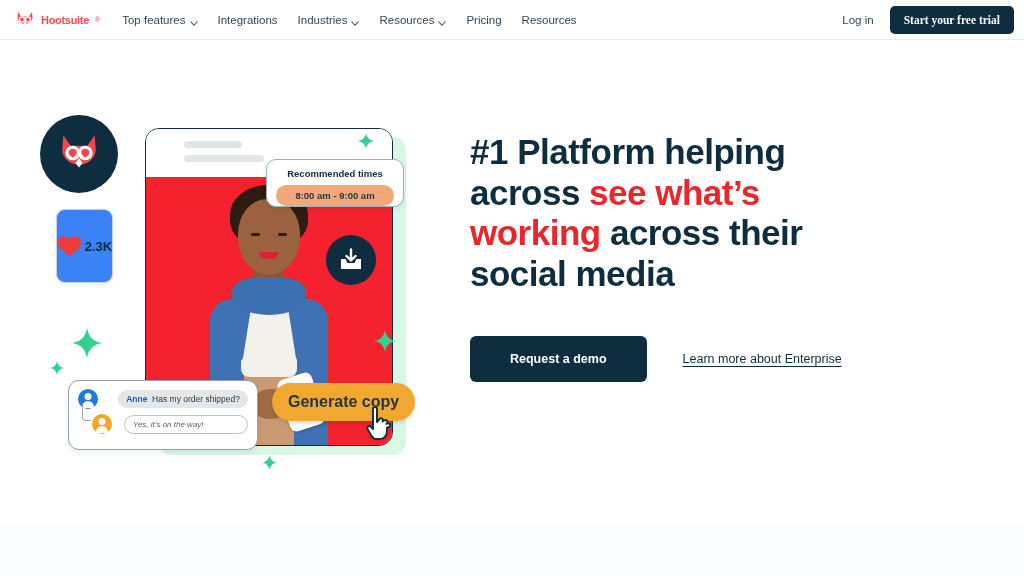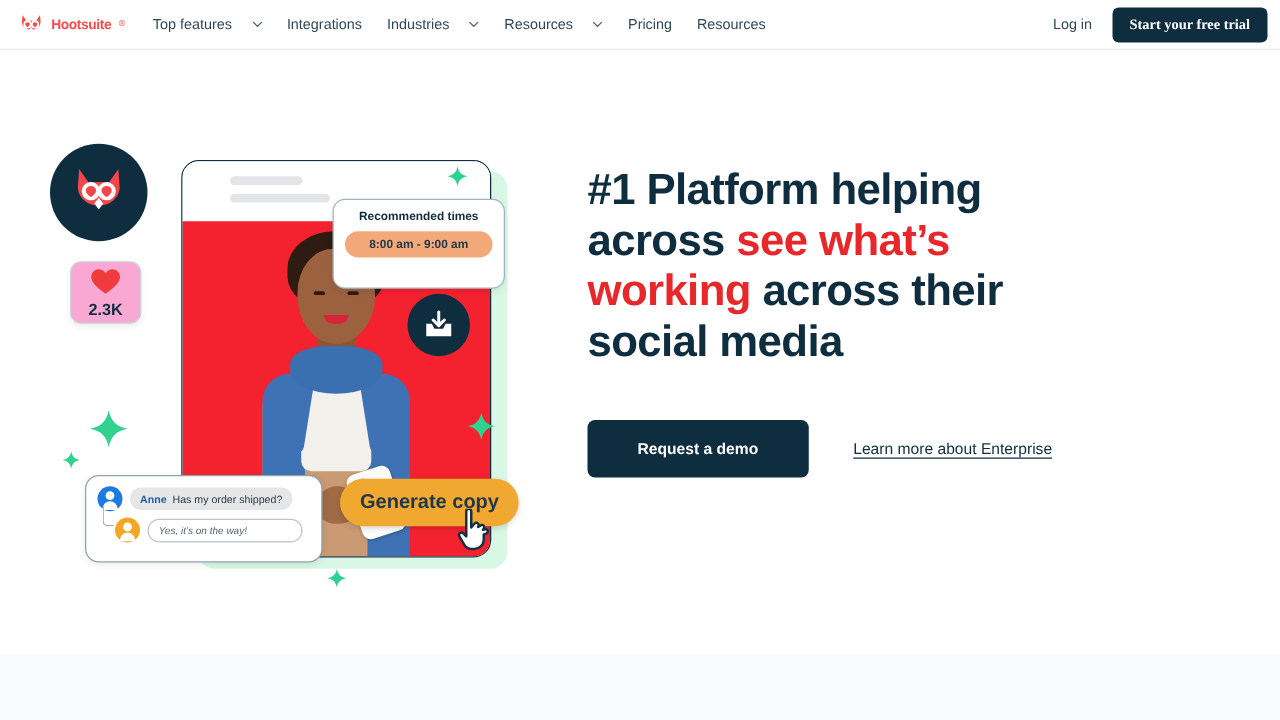--- a/index.html
+++ b/index.html
@@ -25,21 +25,21 @@
   .brand { display:flex; align-items:center; gap:5px; margin-right:22px; }
   .brand-owl { width:22px; height:17px; display:block; }
   .brand-word {
     font-size:11px; font-weight:bold; color:#fa4a4a;
     letter-spacing:-0.3px;
   }
   .brand-tm { font-size:7px; color:#fa4a4a; vertical-align:super; margin-left:1px;}
 
   .nav-links { display:flex; align-items:center; gap:20px; }
   .nav-link {
-    display:flex; align-items:center; gap:16px;
+    display:flex; align-items:flex-end; gap:4px;
     font-size:11.5px; color:#2f4858; font-weight:500;
     cursor:pointer; white-space:nowrap;
   }
   .chev { width:8px; height:5px; display:block; opacity:.85; }
 
   .nav-right { margin-left:auto; display:flex; align-items:center; gap:16px; }
   .login-link { font-size:11.5px; color:#2f4858; font-weight:500; cursor:pointer; }
   .trial-btn {
     background:#0e2e40; color:#fff; font-size:11.5px; font-weight:bold;
     border:none; border-radius:5px; padding:8px 14px; cursor:pointer;
@@ -157,31 +157,31 @@
   
   .owl-badge {
     position:absolute; left:0px; top:0px; width:78px; height:78px;
     background:#0e2e40; border-radius:50%;
     display:flex; align-items:center; justify-content:center;
   }
   .owl-badge svg { width:46px; height:40px; display:block; }
 
   
   .like-card {
-    position:absolute; left:16px; top:94px; width:57px; height:50px;
-    background:#f9a8d4; border:1.5px solid #c9d2d8; border-radius:9px;
-    display:flex; flex-direction:column; align-items:center; justify-content:center;
+    position:absolute; left:16px; top:94px; width:57px; height:74px;
+    background:#3b82f6; border:1.5px solid #c9d2d8; border-radius:9px;
+    display:flex; flex-direction:row; align-items:center; justify-content:center;
     gap:3px; box-shadow:0 2px 5px rgba(0,0,0,.07);
   }
   .heart { width:25px; height:23px; display:block; }
   .like-count { font-size:13px; font-weight:bold; color:#0e2e40; }
 
   
   .rec-card {
-    position:absolute; left:226px; top:44px; width:138px; height:72px;
+    position:absolute; left:226px; top:44px; width:138px; height:48px;
     background:#fff; border:1.5px solid #9fb3bf; border-radius:10px;
     padding:8px 9px 0; box-shadow:0 2px 6px rgba(0,0,0,.07);
   }
   .rec-title { font-size:9.5px; font-weight:bold; color:#0e2e40; text-align:center; }
   .rec-pill {
     margin-top:6px; background:#f2a878; border-radius:14px;
     font-size:9.5px; font-weight:bold; color:#20384a;
     text-align:center; padding:5px 0;
   }
 
@@ -192,21 +192,21 @@
     display:flex; align-items:center; justify-content:center;
   }
   .inbox-badge svg { width:26px; height:24px; display:block; }
 
   
   .chat-card {
     position:absolute; left:28px; top:265px; width:190px; height:70px;
     background:#fff; border:1.5px solid #8fa3b0; border-radius:11px;
     padding:8px 9px; box-shadow:0 2px 6px rgba(0,0,0,.08);
   }
-  .chat-row { display:flex; align-items:center; gap:6px; }
+  .chat-row { display:flex; align-items:center; gap:6px;justify-content:space-between; }
   .chat-row.second { margin-top:5px; padding-left:14px; position:relative; }
   .chat-row.second::before {
     content:""; position:absolute; left:4px; top:-10px; width:8px; height:16px;
     border-left:1.5px solid #9aa8b2; border-bottom:1.5px solid #9aa8b2;
     border-radius:0 0 0 4px;
   }
   .av { width:20px; height:20px; border-radius:50%; flex:none; position:relative; }
   .av.blue { background:#1d7ae0; }
   .av.orange { background:#f5a623; }
   .av::before { content:""; position:absolute; left:50%; top:4px; transform:translateX(-50%);

